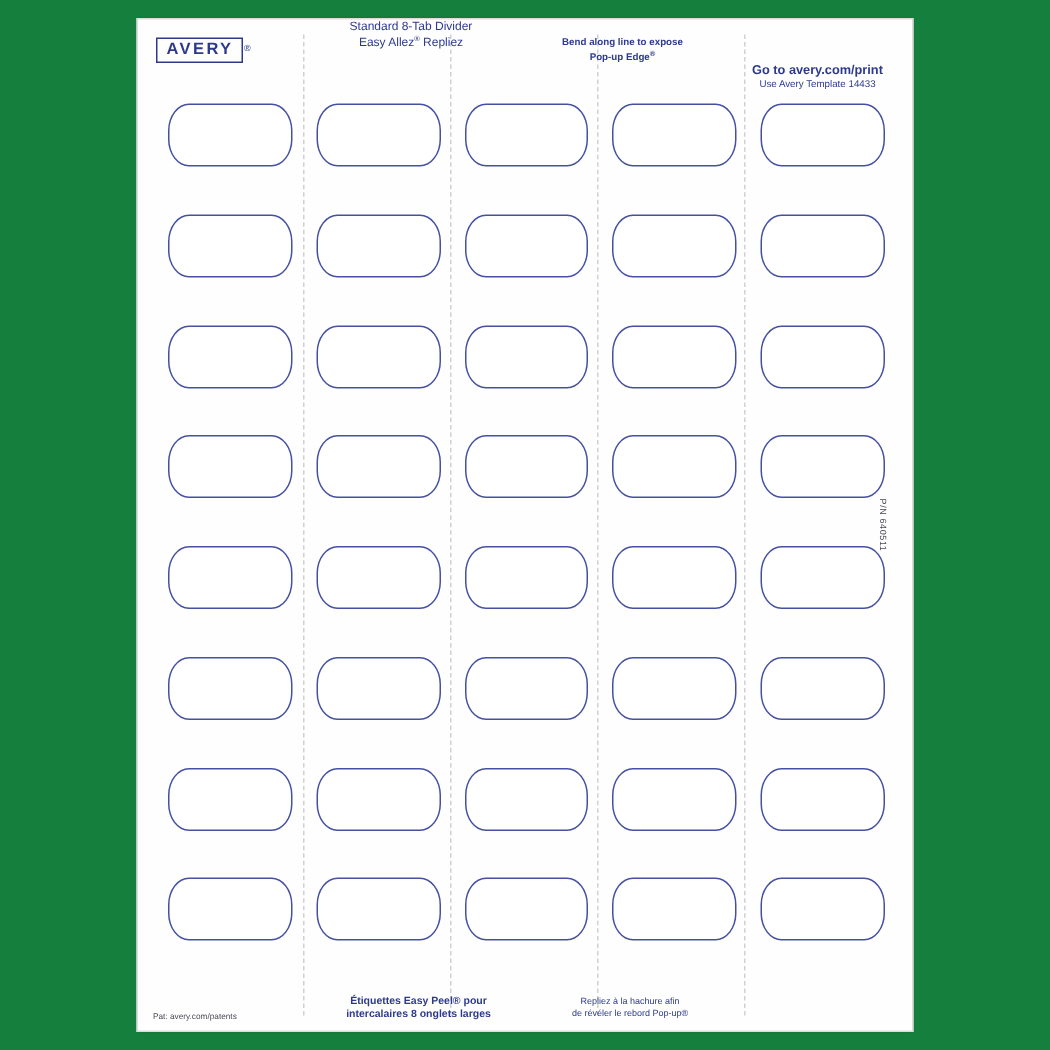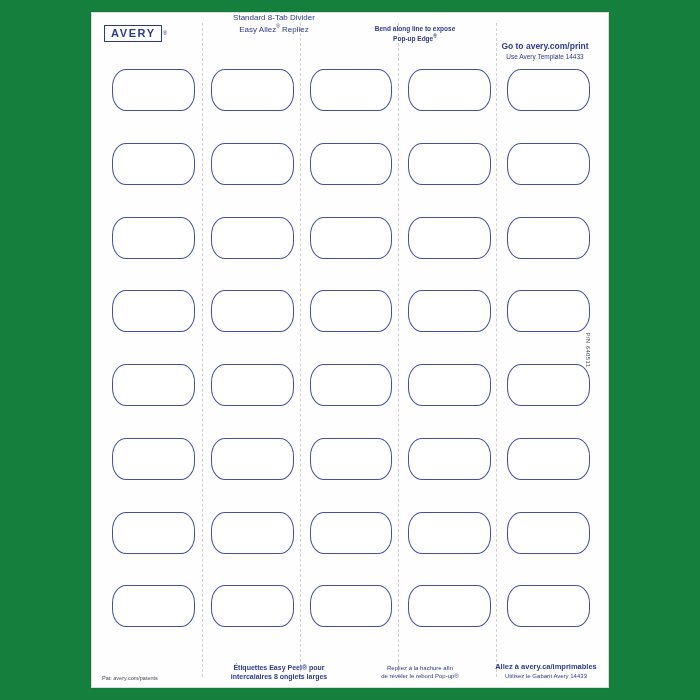--- a/index.html
+++ b/index.html
@@ -331,20 +331,16 @@
       <div class="ftr-block ftr-1">
         <div>Étiquettes Easy Peel® pour</div>
         <div>intercalaires 8 onglets larges</div>
       </div>
 
       <div class="ftr-block ftr-2">
         <div>Repliez à la hachure afin</div>
         <div>de révéler le rebord Pop-up®</div>
       </div>
 
-      <div class="ftr-block ftr-3">
-        <div class="line1">Allez à avery.ca/imprimables</div>
-        <div class="line2">Utilisez le Gabarit Avery 14433</div>
-      </div>
     </div>
 
   </div>
 </div>
 
 </body></html>

